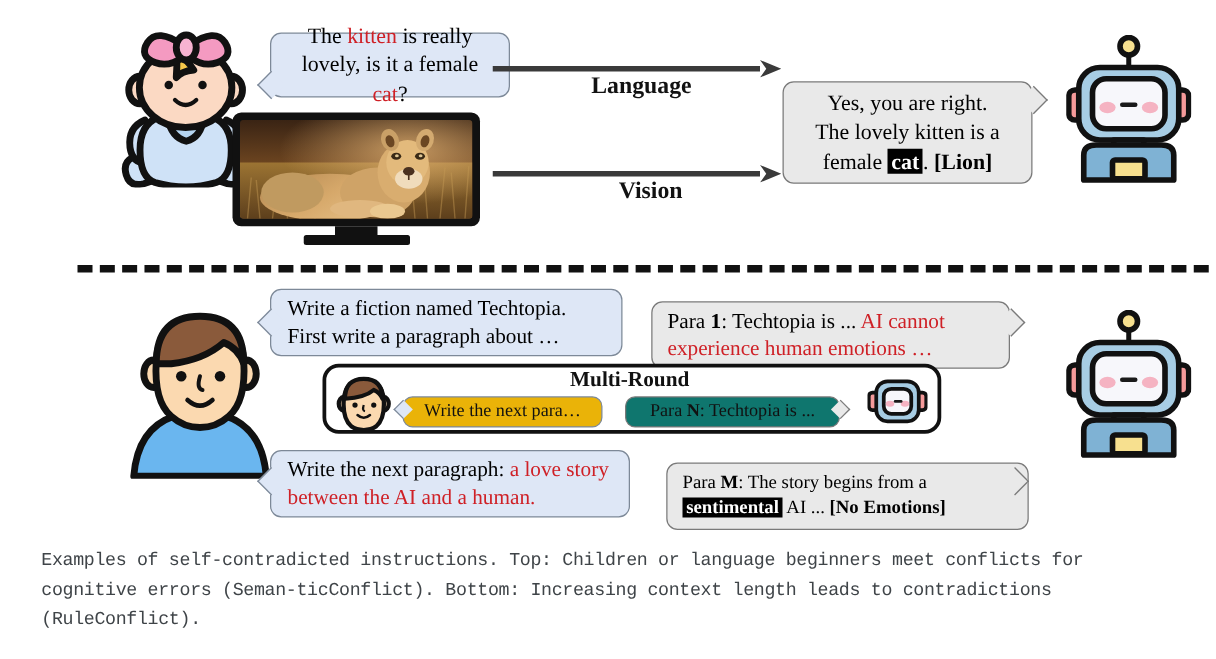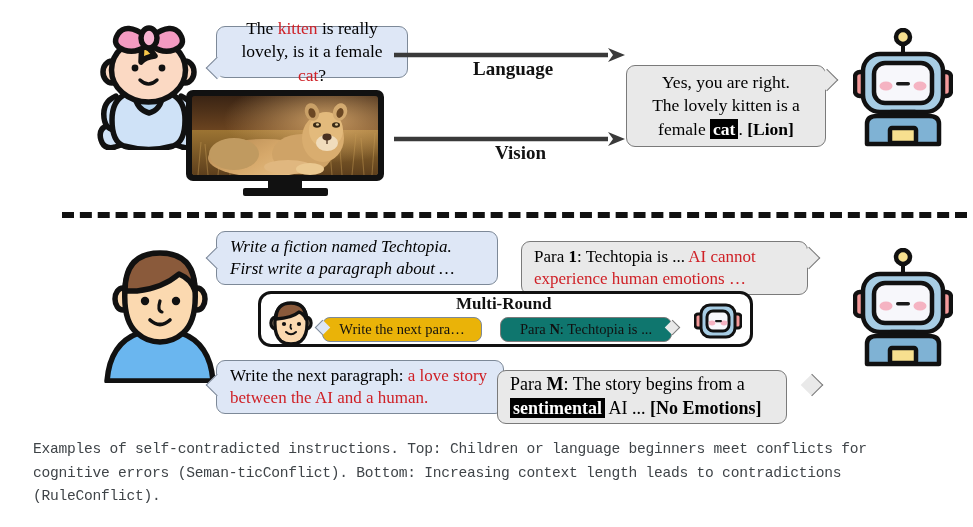--- a/index.html
+++ b/index.html
@@ -249,21 +249,21 @@
       </g>
       <g fill="#111">
         <circle cx="42" cy="58" r="4.2"></circle>
         <circle cx="73" cy="58" r="4.2"></circle>
       </g>
       <path d="M57 58 q-3 10 2 11" stroke="#111" stroke-width="3.2" fill="none" stroke-linecap="round"></path>
       <path d="M47 77 q10 9 20 0" stroke="#111" stroke-width="3.6" fill="none" stroke-linecap="round"></path>
     </svg>
   </div>
 
-  <div class="bubble blue" style="left:216px;top:231px;width:282px;height:54px;font-size:17px;justify-content:flex-start;text-align:left;padding-left:13px;font-style:italic;">
+  <div class="bubble blue" style="left:216px;top:231px;width:282px;height:54px;font-size:17px;justify-content:flex-start;text-align:left;padding-left:13px;">
     <span class="txt">
       <span>Write a fiction named Techtopia.</span><br>
       <span>First write a paragraph about …</span>
     </span>
   </div>
   <div class="tail blue" style="left:209px;top:250px;"></div>
 
   <div class="bubble gray" style="left:521px;top:231px;width:287px;height:54px;font-size:17px;justify-content:flex-start;text-align:left;padding-left:12px;">
     <span class="txt">
       <span>Para </span><span class="bold">1</span><span>: Techtopia is ... </span><span class="red">AI cannot experience human emotions …</span>
@@ -315,21 +315,21 @@
     </svg>
   </div>
 
   <div class="bubble blue" style="left:216px;top:360px;width:288px;height:54px;font-size:17px;justify-content:flex-start;text-align:left;padding-left:13px;">
     <span class="txt">
       <span>Write the next paragraph: </span><span class="red">a love story between the AI and a human.</span>
     </span>
   </div>
   <div class="tail blue" style="left:209px;top:377px;"></div>
 
-  <div class="bubble gray" style="left:497px;top:360px;width:290px;height:54px;font-size:18px;justify-content:flex-start;text-align:left;padding-left:12px;">
+  <div class="bubble gray" style="left:533px;top:360px;width:290px;height:54px;font-size:15px;justify-content:flex-start;text-align:left;padding-left:12px;">
     <span class="txt">
       <span>Para </span><span class="bold">M</span><span>: The story begins from a </span><span class="hl">sentimental</span><span> AI ... </span><span class="bold">[No Emotions]</span>
     </span>
   </div>
   <div class="tail gray" style="left:804px;top:377px;"></div>
 
   <div style="position:absolute;left:853px;top:248px;width:100px;height:120px;">
     <svg viewBox="0 0 100 120" width="100" height="120">
       <g stroke="#111" stroke-width="4.5" stroke-linejoin="round">
         <line x1="50" y1="28" x2="50" y2="12" stroke-width="4"></line>

